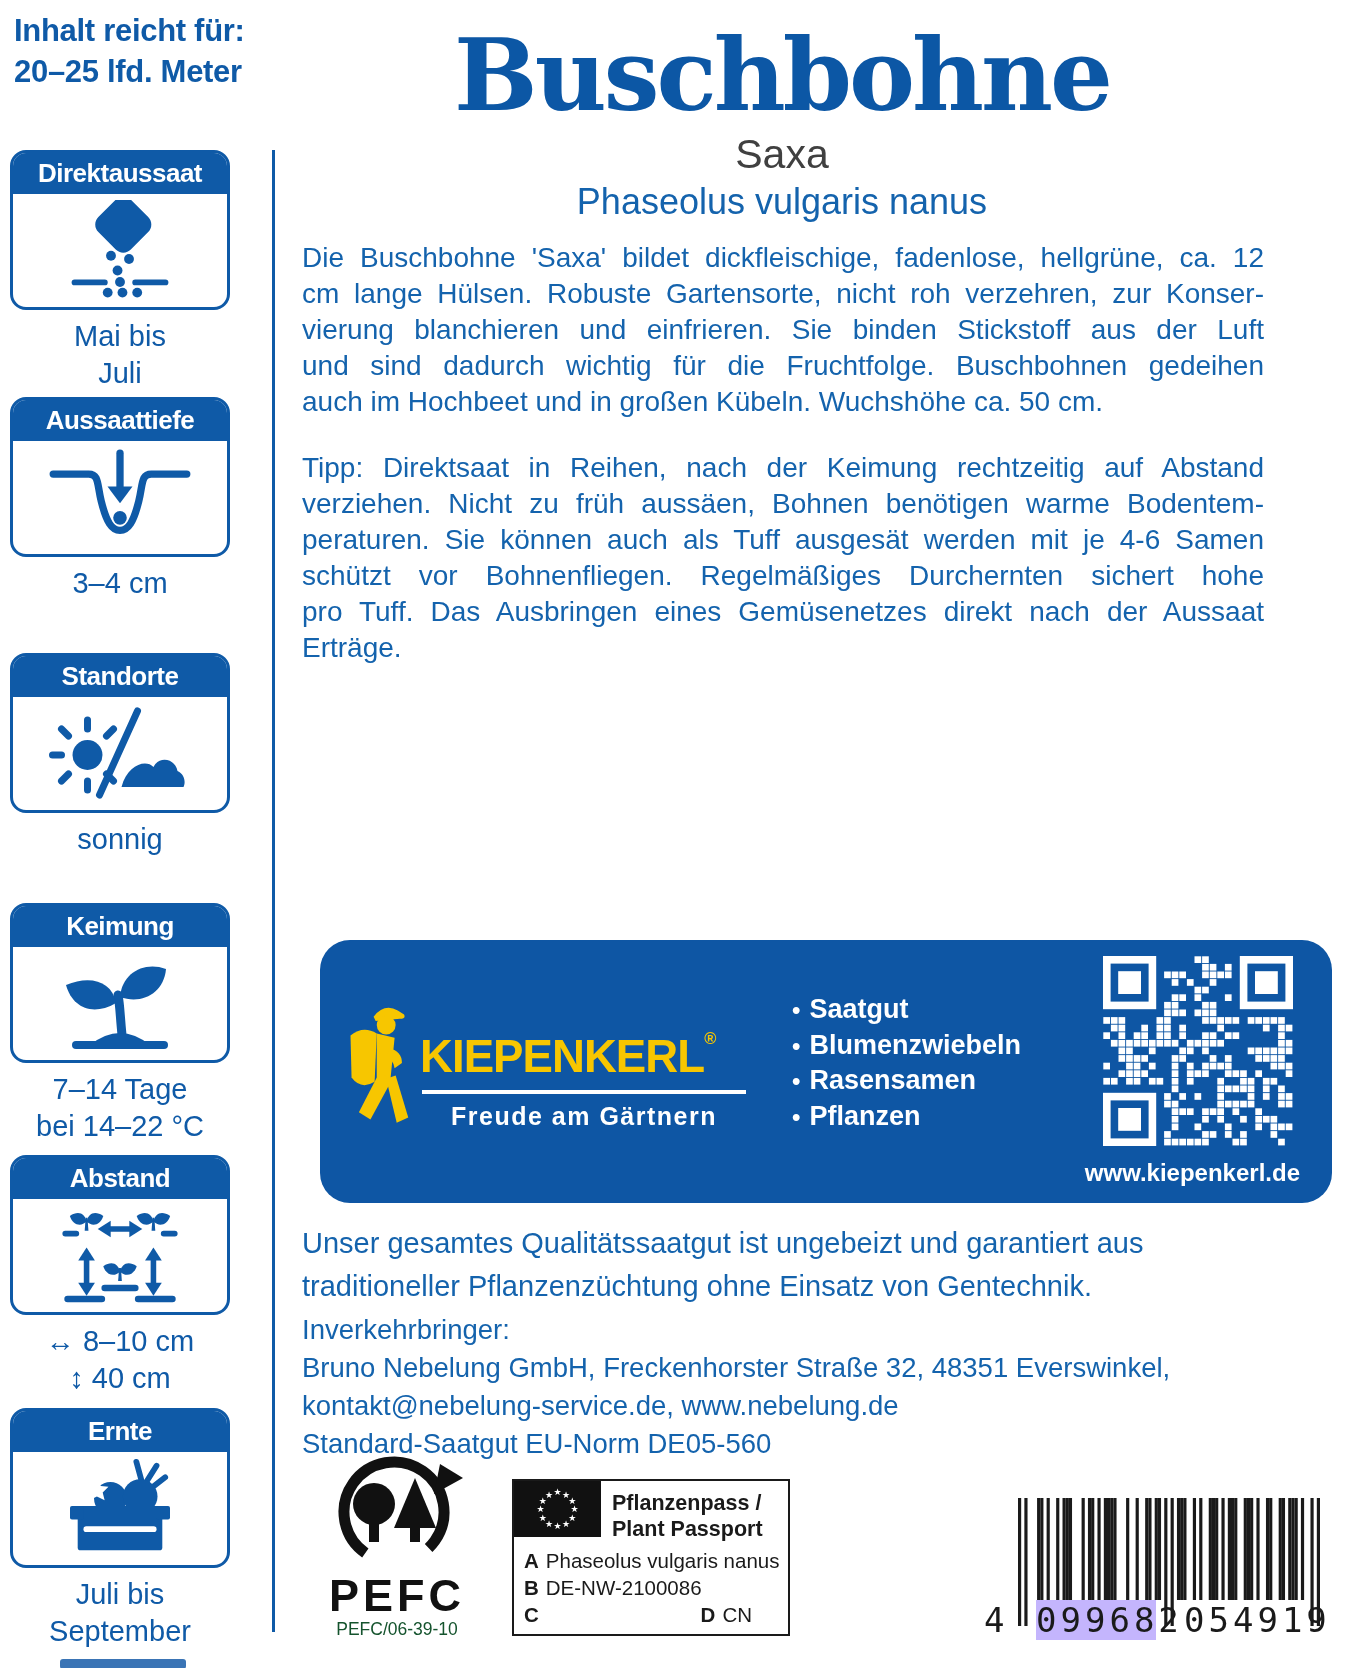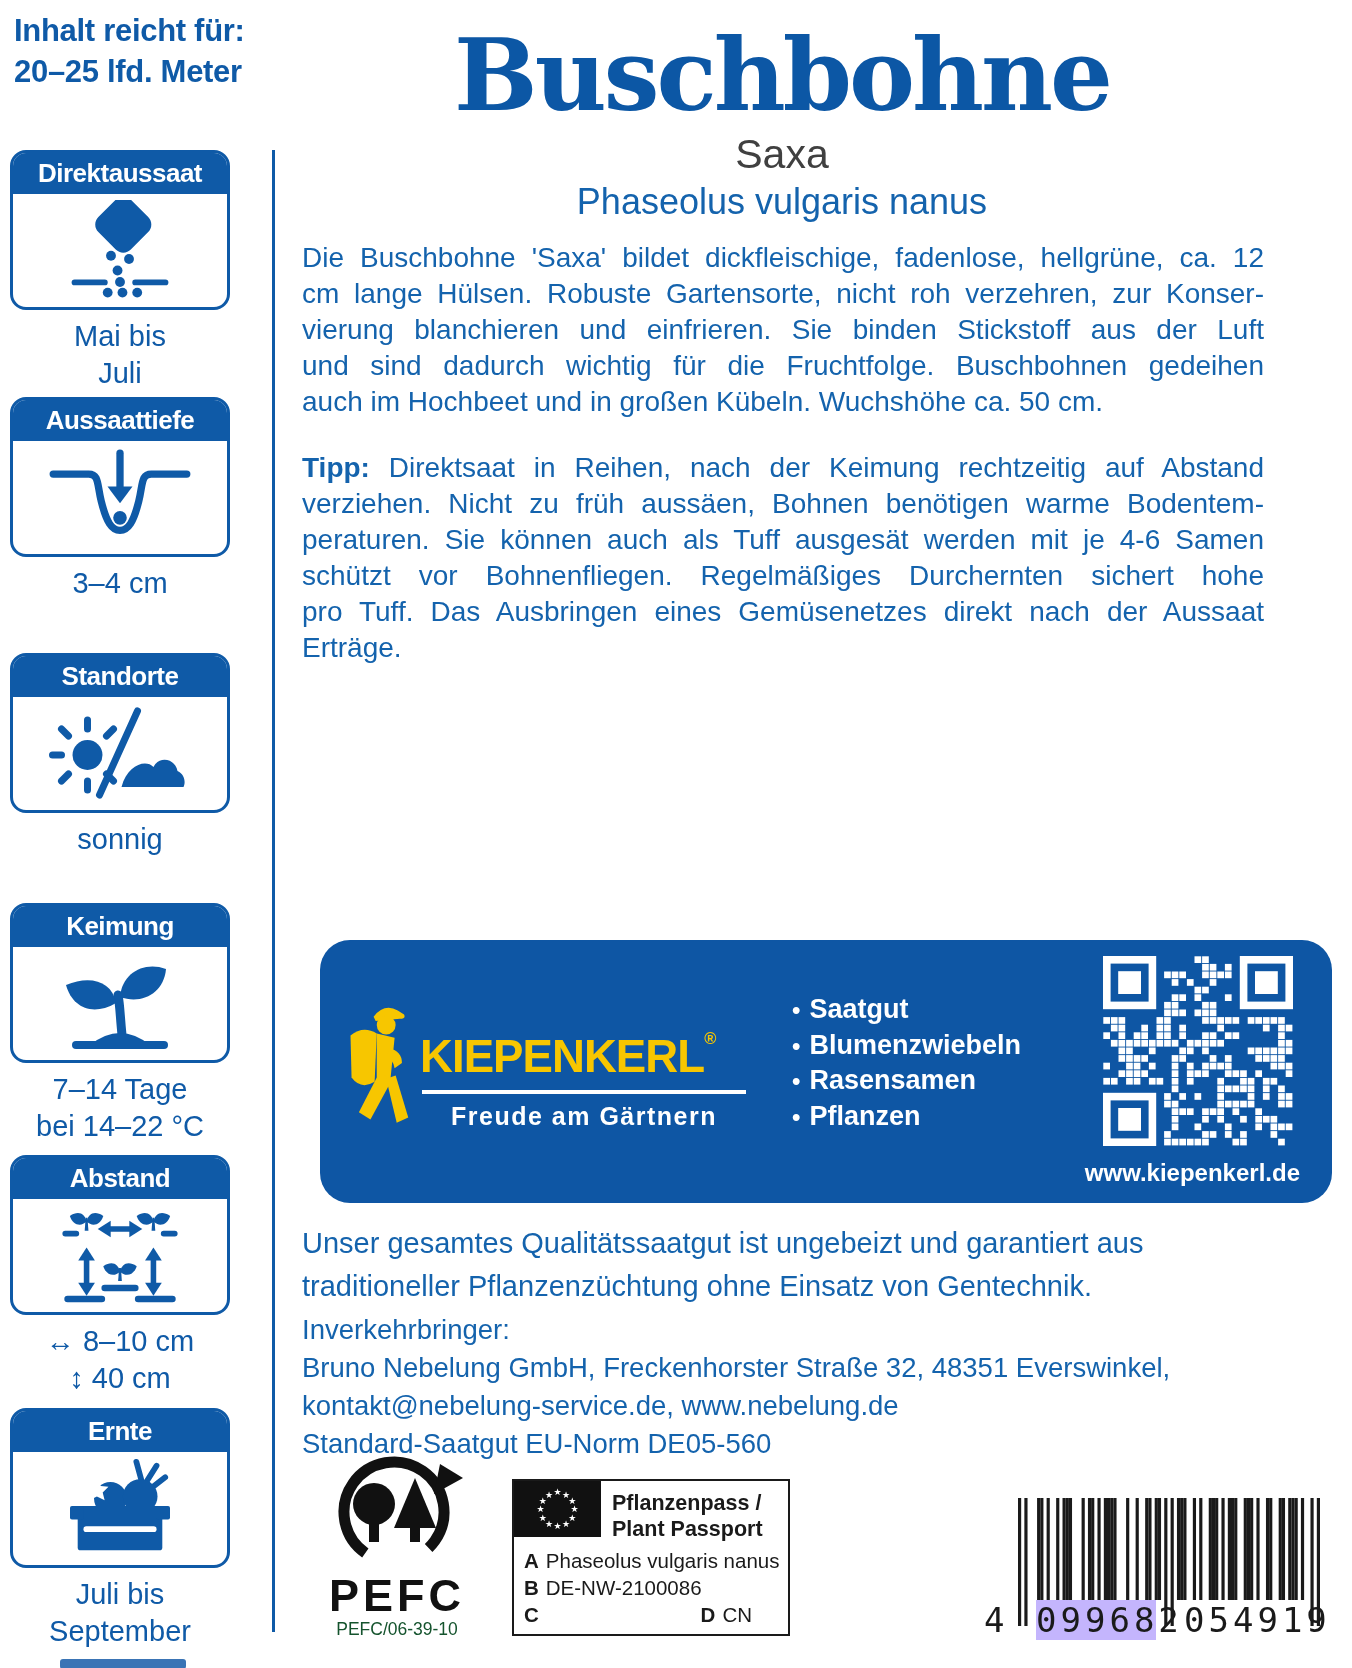--- a/index.html
+++ b/index.html
@@ -13,21 +13,21 @@
          font-family:"DejaVu Serif",serif;font-weight:bold;font-size:99px;
          color:#0c57a5;letter-spacing:-3px;margin-top:17px;}
   .variety{position:absolute;left:300px;top:131px;width:964px;text-align:center;
            font-size:41px;font-weight:normal;color:#404040;}
   .botanical{position:absolute;left:300px;top:181px;width:964px;text-align:center;
              font-size:36px;color:#1463ad;}
   
   .para{position:absolute;left:302px;width:962px;font-size:28px;line-height:36px;color:#1463ad;}
   .jline{text-align:justify;text-align-last:justify;}
   .lline{text-align:left;}
-  .tip-label{font-weight:bold;}
+  .tip-label{font-weight:normal;}
   
   .divider{position:absolute;left:272px;top:150px;width:3px;height:1482px;background:#0f5aa7;}
   .sbox{position:absolute;left:10px;width:220px;height:160px;border:3.5px solid #0f5aa7;
         border-radius:16px;overflow:hidden;background:#fff;box-sizing:border-box;}
   .sbox-head{height:41px;background:#0f5aa7;color:#fff;font-weight:bold;font-size:26px;
              display:flex;align-items:center;justify-content:center;letter-spacing:-0.5px;}
   .sbox-body{height:112px;display:flex;align-items:center;justify-content:center;}
   .scap{position:absolute;left:0px;width:240px;text-align:center;font-size:29px;
         line-height:37px;color:#0f5aa7;}
   

